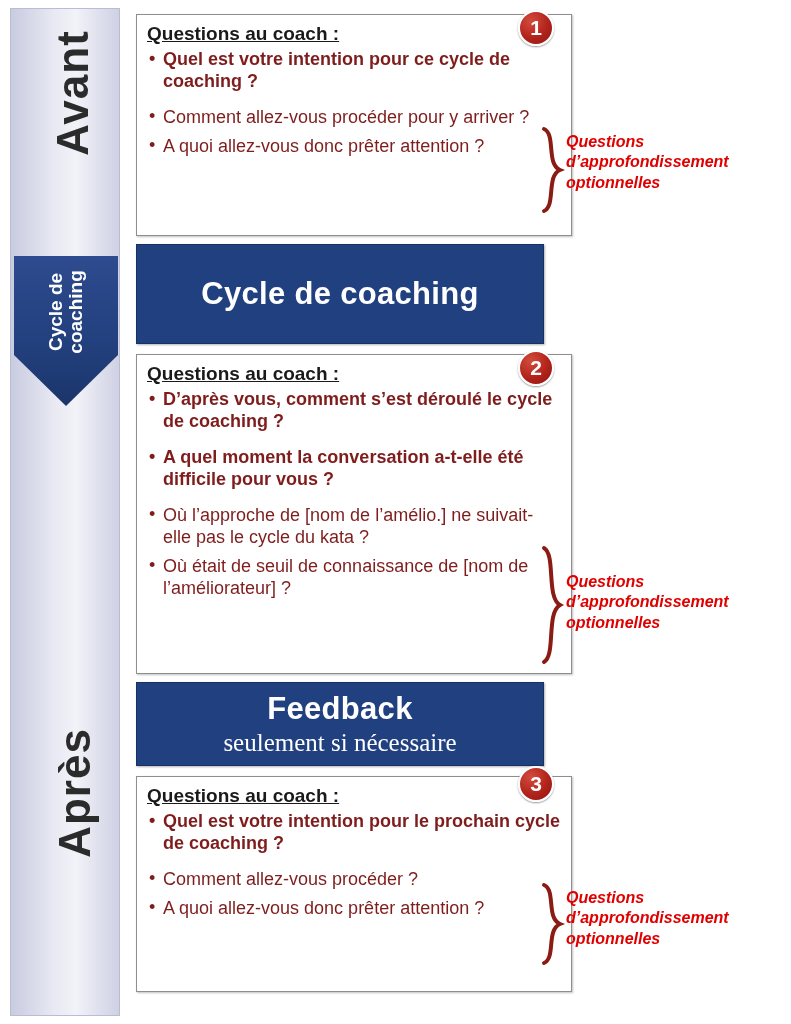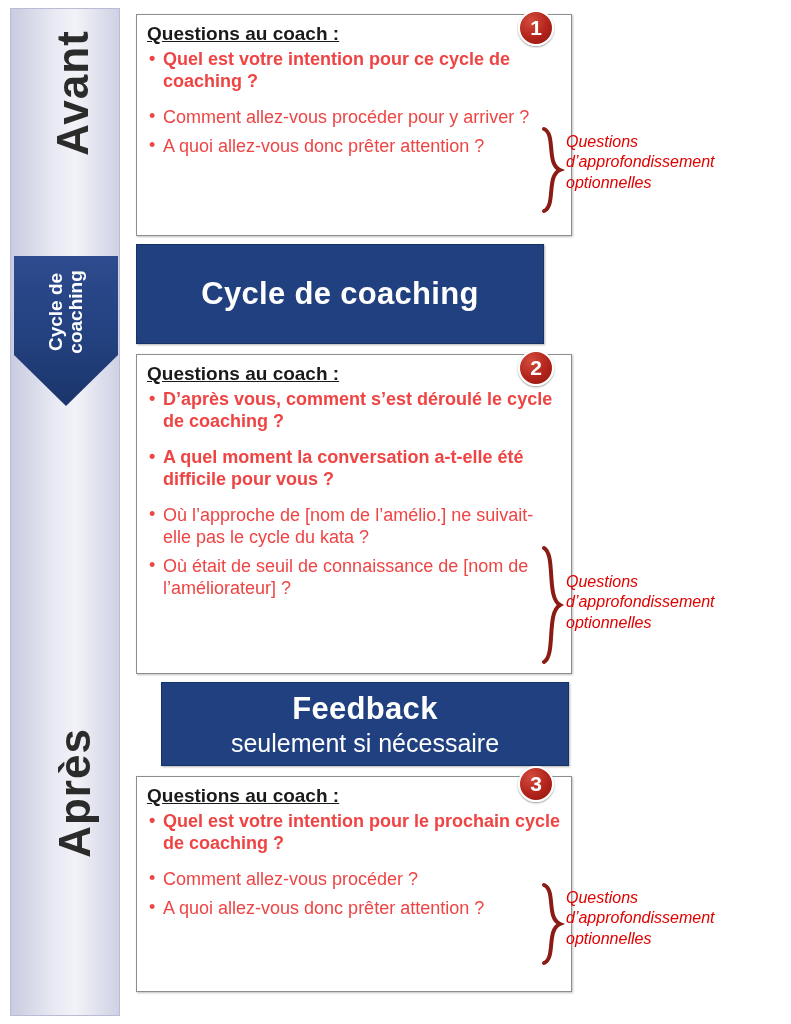--- a/index.html
+++ b/index.html
@@ -120,21 +120,21 @@
   .qlist {
     margin: 0;
     padding: 0 10px 8px 10px;
     list-style: none;
   }
   .qlist li {
     position: relative;
     padding-left: 16px;
     font-size: 18px;
     line-height: 1.22;
-    color: #ef4444;
+    color: #7f1d1d;
     margin-bottom: 7px;
   }
   .qlist li:before {
     content: "•";
     position: absolute;
     left: 2px;
     top: -1px;
     font-size: 18px;
   }
   .qlist li.strong {
@@ -161,20 +161,21 @@
   }
   .blue-box .line1 {
     font-size: 31px;
     font-weight: bold;
     letter-spacing: 0.3px;
   }
   .blue-box .line2 {
     font-size: 25px;
     font-weight: normal;
     margin-top: 2px;
+    font-family: Liberation Serif, serif;
   }
 
   
   .badge {
     position: absolute;
     width: 36px;
     height: 36px;
     border-radius: 50%;
     background: radial-gradient(circle at 34% 28%, #d34b3c 0%, #b2231b 55%, #8d1610 100%);
     border: 2px solid #ffffff;
@@ -186,21 +187,21 @@
     align-items: center;
     justify-content: center;
     box-sizing: border-box;
   }
 
   
   .annot {
     position: absolute;
     color: #e00000;
     font-size: 16px;
-    font-weight: normal;
+    font-weight: bold;
     font-style: italic;
     line-height: 1.28;
     width: 200px;
   }
   .brace {
     position: absolute;
     color: #8a1c14;
     width: 26px;
   }
   .brace svg { display: block; }
@@ -264,21 +265,21 @@
   </div>
   <div class="badge" style="left:518px; top:350px;">2</div>
 
   <div class="brace" style="left:540px; top:545px; height:120px;">
     <svg width="26" height="120" viewBox="0 0 26 120" fill="none" stroke="#8a1c14" stroke-width="4" stroke-linecap="round">
       <path d="M4 3 C16 10, 6 52, 20 60 C6 68, 16 110, 4 117"></path>
     </svg>
   </div>
   <div class="annot" style="left:566px; top:572px;">Questions d’approfondissement optionnelles</div>
 
-  <div class="blue-box" style="top:682px; height:84px;margin-left:25px;">
+  <div class="blue-box" style="top:682px; height:84px;">
     <div class="line1">Feedback</div>
     <div class="line2">seulement si nécessaire</div>
   </div>
 
   <div class="qbox" style="top:776px; height:216px;">
     <div class="qbox-title">Questions au coach :</div>
     <ul class="qlist">
       <li class="strong gap-after">Quel est votre intention pour le prochain cycle de coaching ?</li>
       <li>Comment allez-vous procéder ?</li>
       <li>A quoi allez-vous donc prêter attention ?</li>

